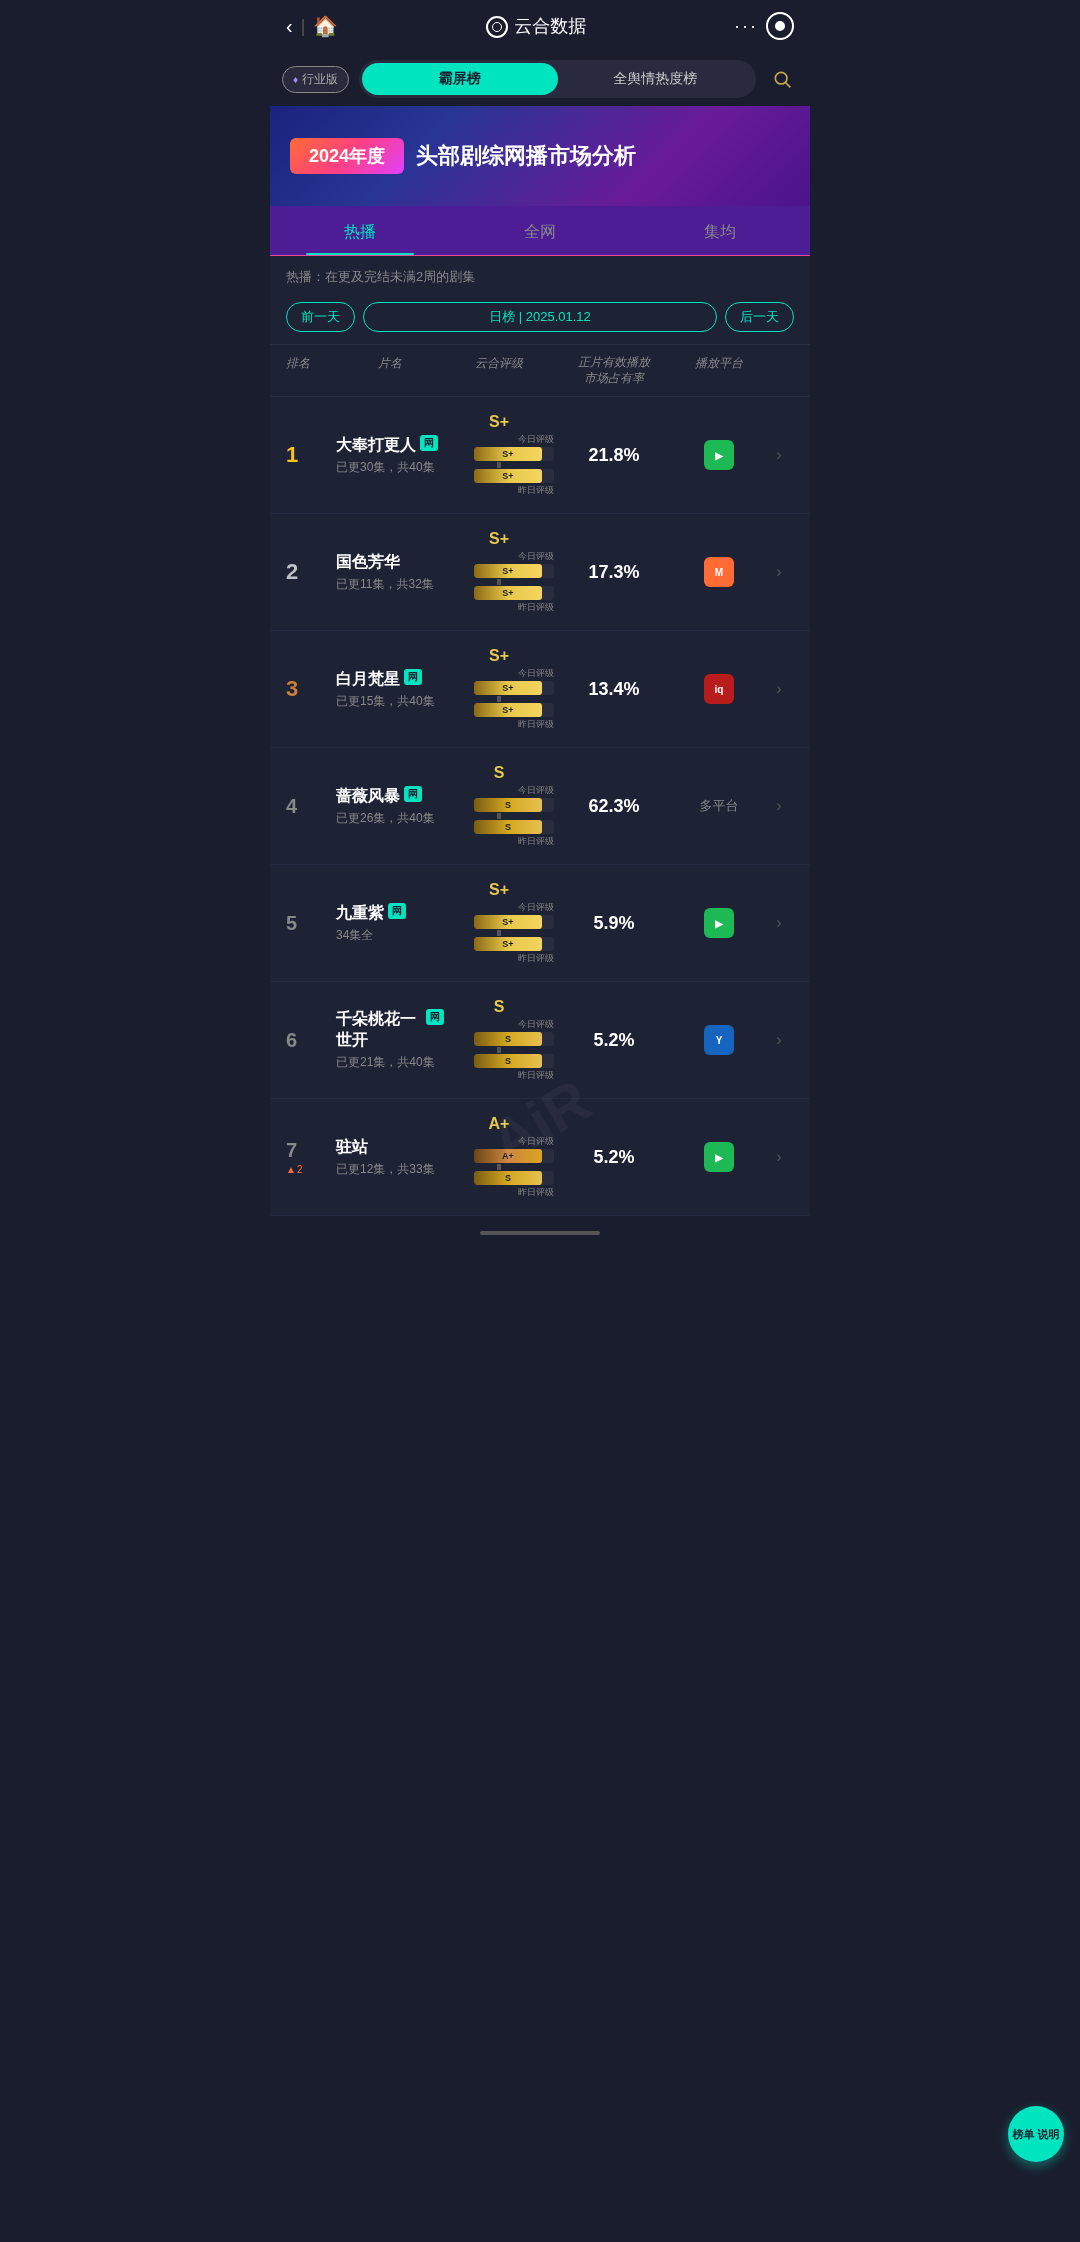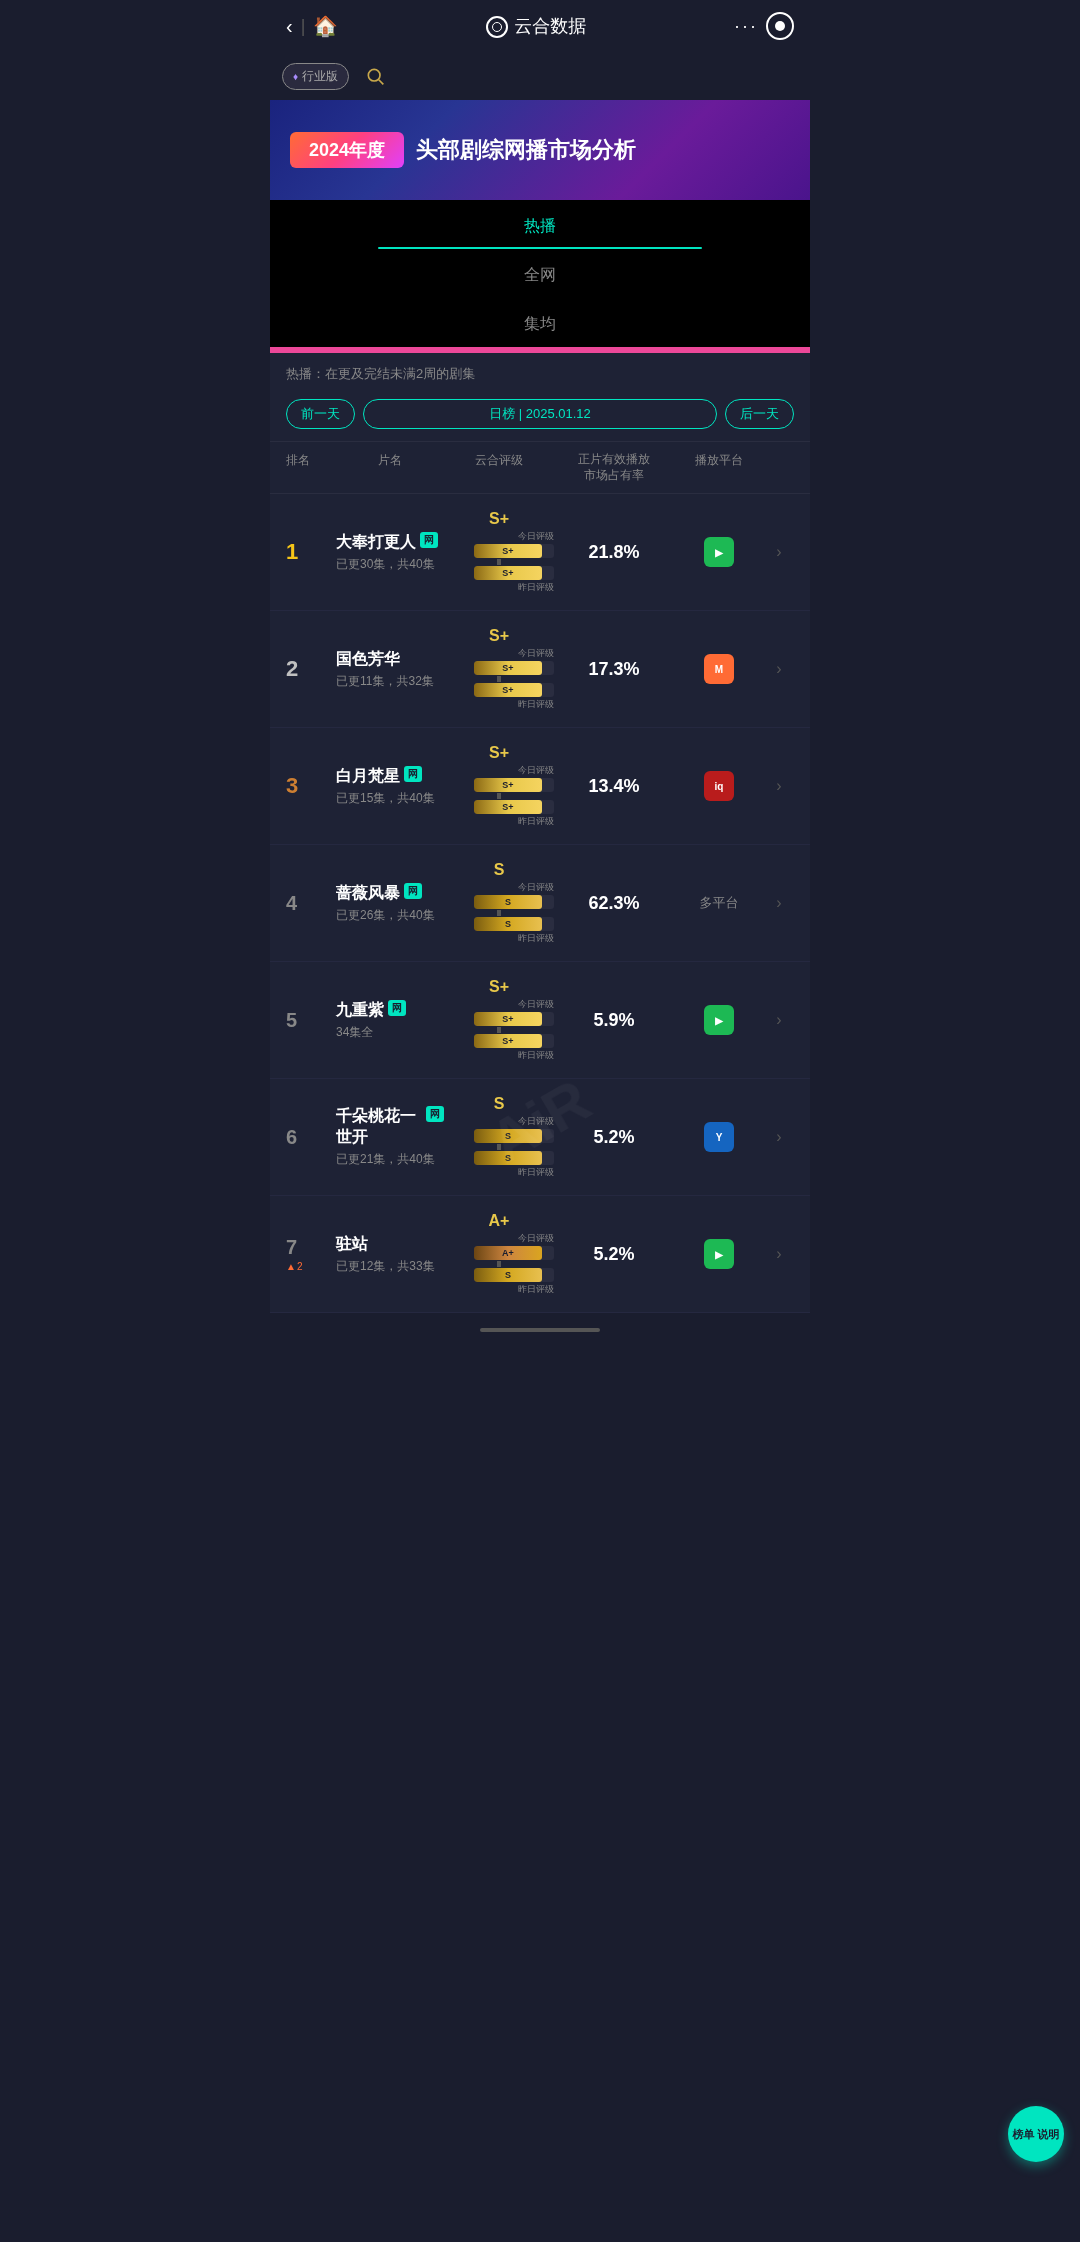--- a/index.html
+++ b/index.html
@@ -151,23 +151,22 @@
     }
     .banner-text {
       font-size: 22px;
       font-weight: bold;
       color: #fff;
     }
 
     
     .main-tabs {
       display: flex;
-      background: #000000;
-      border-bottom: 6px solid #ec4899;
-      flex-direction: column;
+      background: #4c1d95;
+      border-bottom: 1px solid #ec4899;
     }
     .main-tab {
       flex: 1;
       text-align: center;
       padding: 16px 0 12px;
       font-size: 16px;
       color: #888;
       cursor: pointer;
       position: relative;
     }
@@ -218,20 +217,21 @@
     }
 
     
     .table-header {
       display: grid;
       grid-template-columns: 50px 1fr 110px 120px 90px 30px;
       padding: 10px 16px;
       background: #1e2235;
       border-top: 1px solid #2a2d40;
       border-bottom: 1px solid #2a2d40;
+      font-style: italic;
     }
     .th {
       font-size: 12px;
       color: #888;
       text-align: center;
     }
     .th:first-child { text-align: left; }
     .th.wrap { line-height: 1.3; text-align: center; }
 
     
@@ -447,20 +447,24 @@
   </span>
   <span class="nav-dots">···</span>
   <div class="nav-record"></div>
 </nav>
 
 <div class="tab-bar">
   <div class="industry-badge">
     <span class="diamond">♦</span>
     <span>行业版</span>
   </div>
+  <div class="tab-pill-container">
+    <div class="tab-pill active">霸屏榜</div>
+    <div class="tab-pill inactive">全舆情热度榜</div>
+  </div>
   <div class="search-icon-btn">
     <svg width="20" height="20" viewBox="0 0 24 24" fill="none" stroke="#c8a84b" stroke-width="2">
       <circle cx="11" cy="11" r="7"></circle>
         <line x1="16.5" y1="16.5" x2="22" y2="22"></line>
     </svg>
   </div>
 </div>
 
 <div class="banner">
   <div class="banner-year-badge">2024年度</div>

